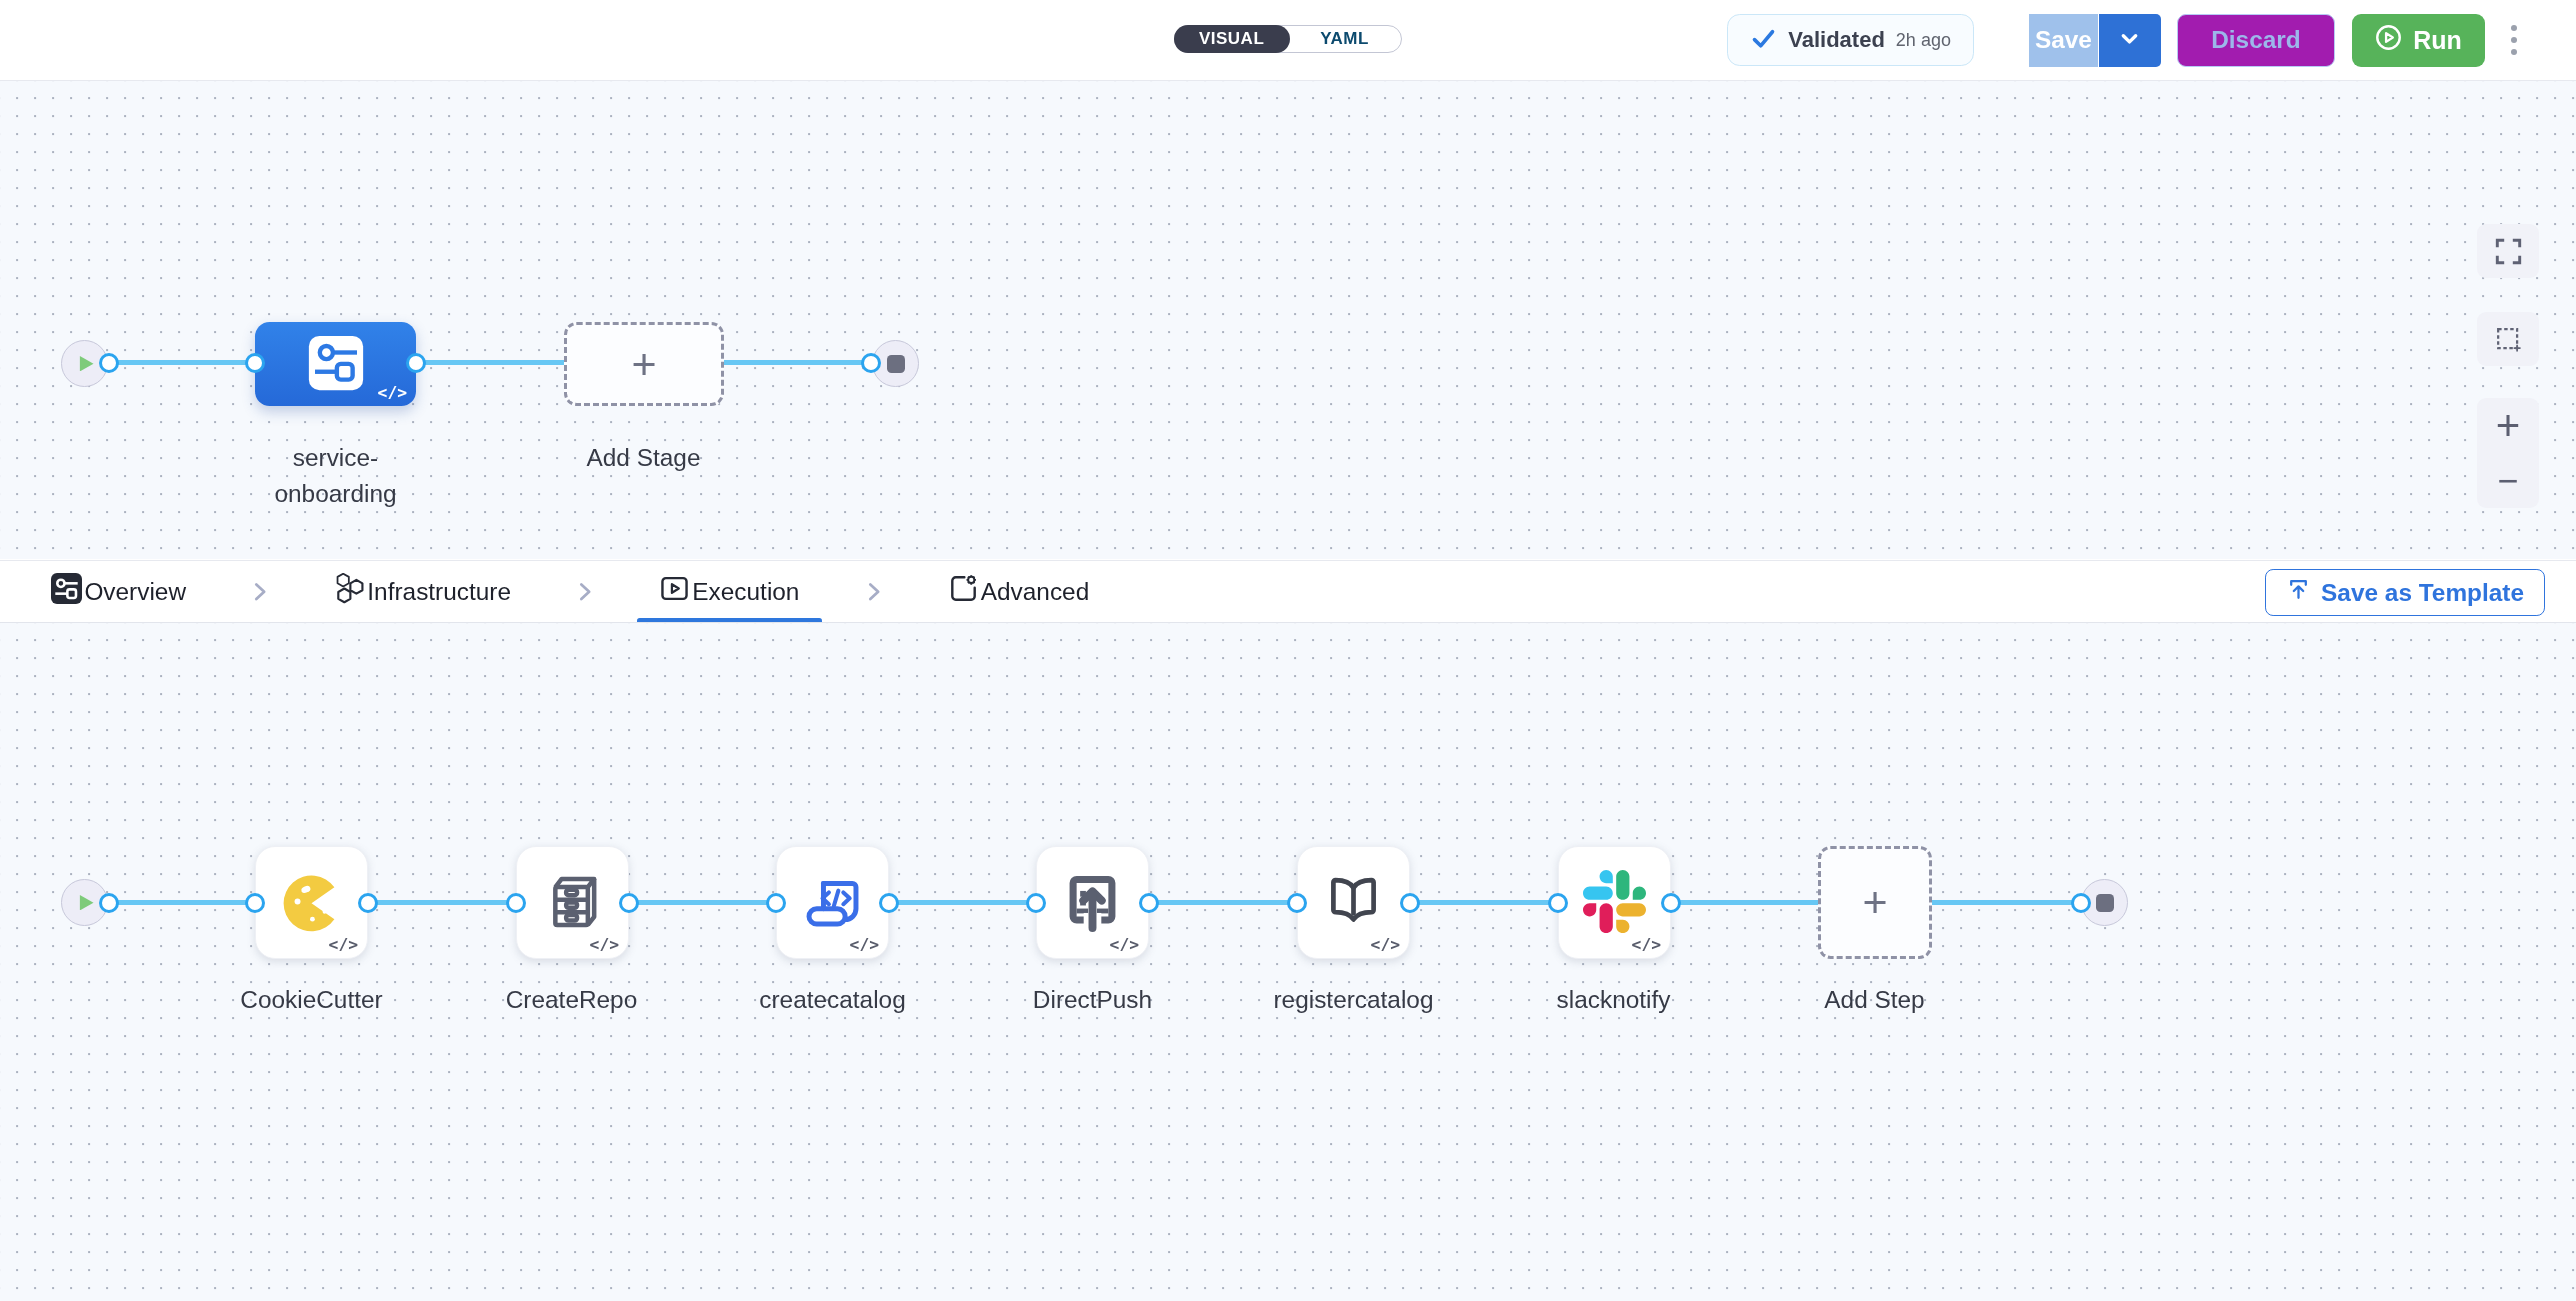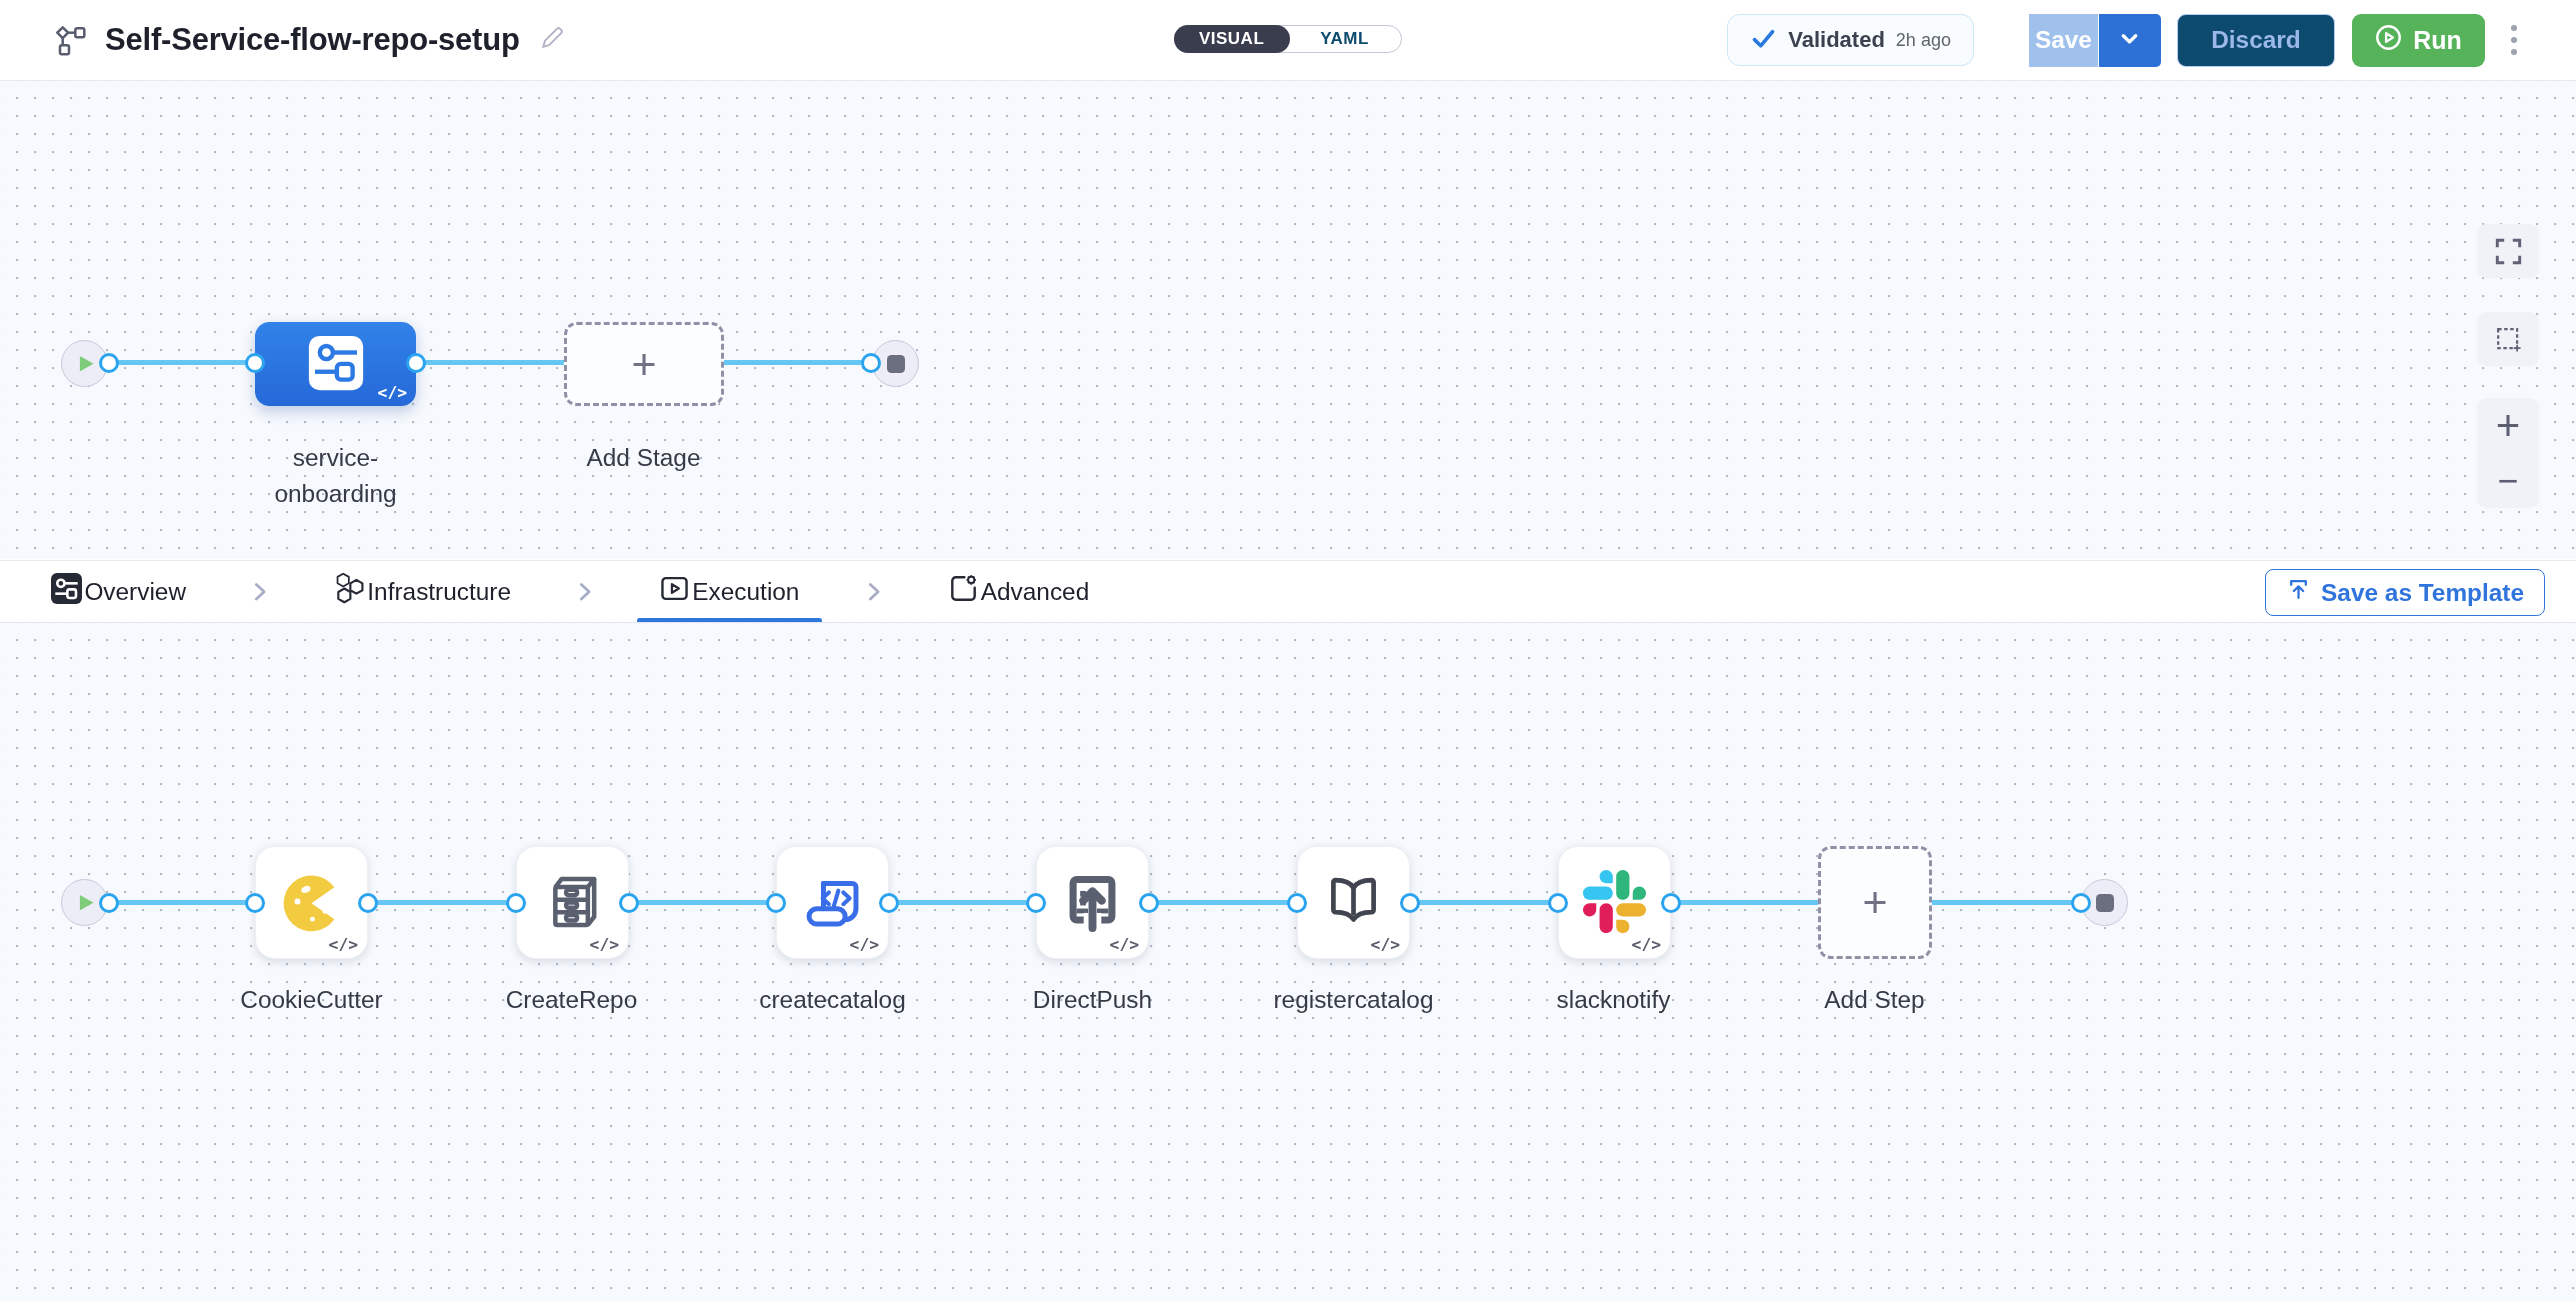--- a/index.html
+++ b/index.html
@@ -22,21 +22,21 @@
   .validated-badge { height:52px; display:flex; align-items:center; gap:11px; padding:0 22px;
                      background:#f8fcff; border:1.4px solid #cbe7f8; border-radius:12.7px; }
   .validated-text { font-size:22px; font-weight:700; color:#3c4150; }
   .validated-time { font-size:18px; color:#60646f; }
   .save-split { margin-left:37px; width:150px; height:53px; border-radius:5px; overflow:hidden;
                 display:flex; cursor:pointer;padding-left:18px; }
   .save-main { flex:1; background:#9fc1eb; color:#fff; font-size:24.4px; font-weight:700;
                display:flex; align-items:center; justify-content:center; }
   .save-caret { width:63px; background:#2e71d6; border-left:1.8px solid #fff;
                 display:flex; align-items:center; justify-content:center; }
-  .discard-btn { margin-left:16.3px; height:53px; padding:8px 33px; background:#0c4a6e;
+  .discard-btn { margin-left:16.3px; height:53px; padding:8px 33px; background:#a21caf;
                  border:1.8px solid #b6cbf4; border-radius:9px; color:#9cb7ea;
                  font-size:24.4px; font-weight:700; display:flex; align-items:center; cursor:pointer; }
   .run-btn { margin-left:17px; height:53px; padding:0 22.6px; background:#57b35a; border-radius:9px;
              color:#fff; font-size:25px; font-weight:700; display:flex; align-items:center; gap:10px; cursor:pointer; }
   .kebab { margin-left:18px; width:23.5px; display:flex; flex-direction:column; align-items:center;
            gap:5.4px; cursor:pointer; padding:5.4px 0; }
   .kebab i { width:6.3px; height:6.3px; border-radius:50%; background:#9ba1ad; }
 
   
   .canvas { position:absolute; left:0; width:2576px; background-color:#f6f9fd;
@@ -94,39 +94,20 @@
   .tab-sep { display:flex; align-items:center; margin:0 38px; }
   .save-template-btn { position:absolute; right:31px; top:8.1px; height:47px; padding:0 20px;
                        display:flex; align-items:center; gap:10px; border:1.8px solid #2f74dd;
                        border-radius:8.1px; color:#2f74dd; font-size:24.4px; font-weight:600;
                        background:#fff; cursor:pointer; }
 </style>
 </head>
 <body>
 
 <div class="header">
-  <div class="title-group">
-    <span>
-      <svg viewBox="0 0 40 40" width="36" height="36">
-        <g fill="none" stroke="#585d6e" stroke-width="2.8" stroke-linejoin="round">
-          <path d="M13 7 L19 13 L13 19 L7 13 Z"></path>
-          <rect x="27" y="8" width="10" height="10" rx="2"></rect>
-          <rect x="10" y="27" width="10" height="10" rx="2"></rect>
-          <path d="M19 13 H27"></path>
-          <path d="M13 19 V27"></path>
-        </g>
-      </svg>
-    </span>
-    <span class="page-title">Self-Service-flow-repo-setup</span>
-    <span>
-      <svg viewBox="0 0 24 24" width="27" height="27">
-        <path d="M4.5 19.5 l1.8-5.6 L16.8 3.4 a2 2 0 0 1 2.8 0 l1 1 a2 2 0 0 1 0 2.8 L10.1 17.7 Z" fill="none" stroke="#b3b1c4" stroke-width="1.7" stroke-linejoin="round"></path>
-      </svg>
-    </span>
-  </div>
 
   <div class="mode-toggle">
     <div class="mode-seg active">VISUAL</div>
     <div class="mode-seg">YAML</div>
   </div>
 
   <div class="header-right">
     <div class="validated-badge">
       <span>
         <svg viewBox="0 0 24 24" width="27" height="27">

